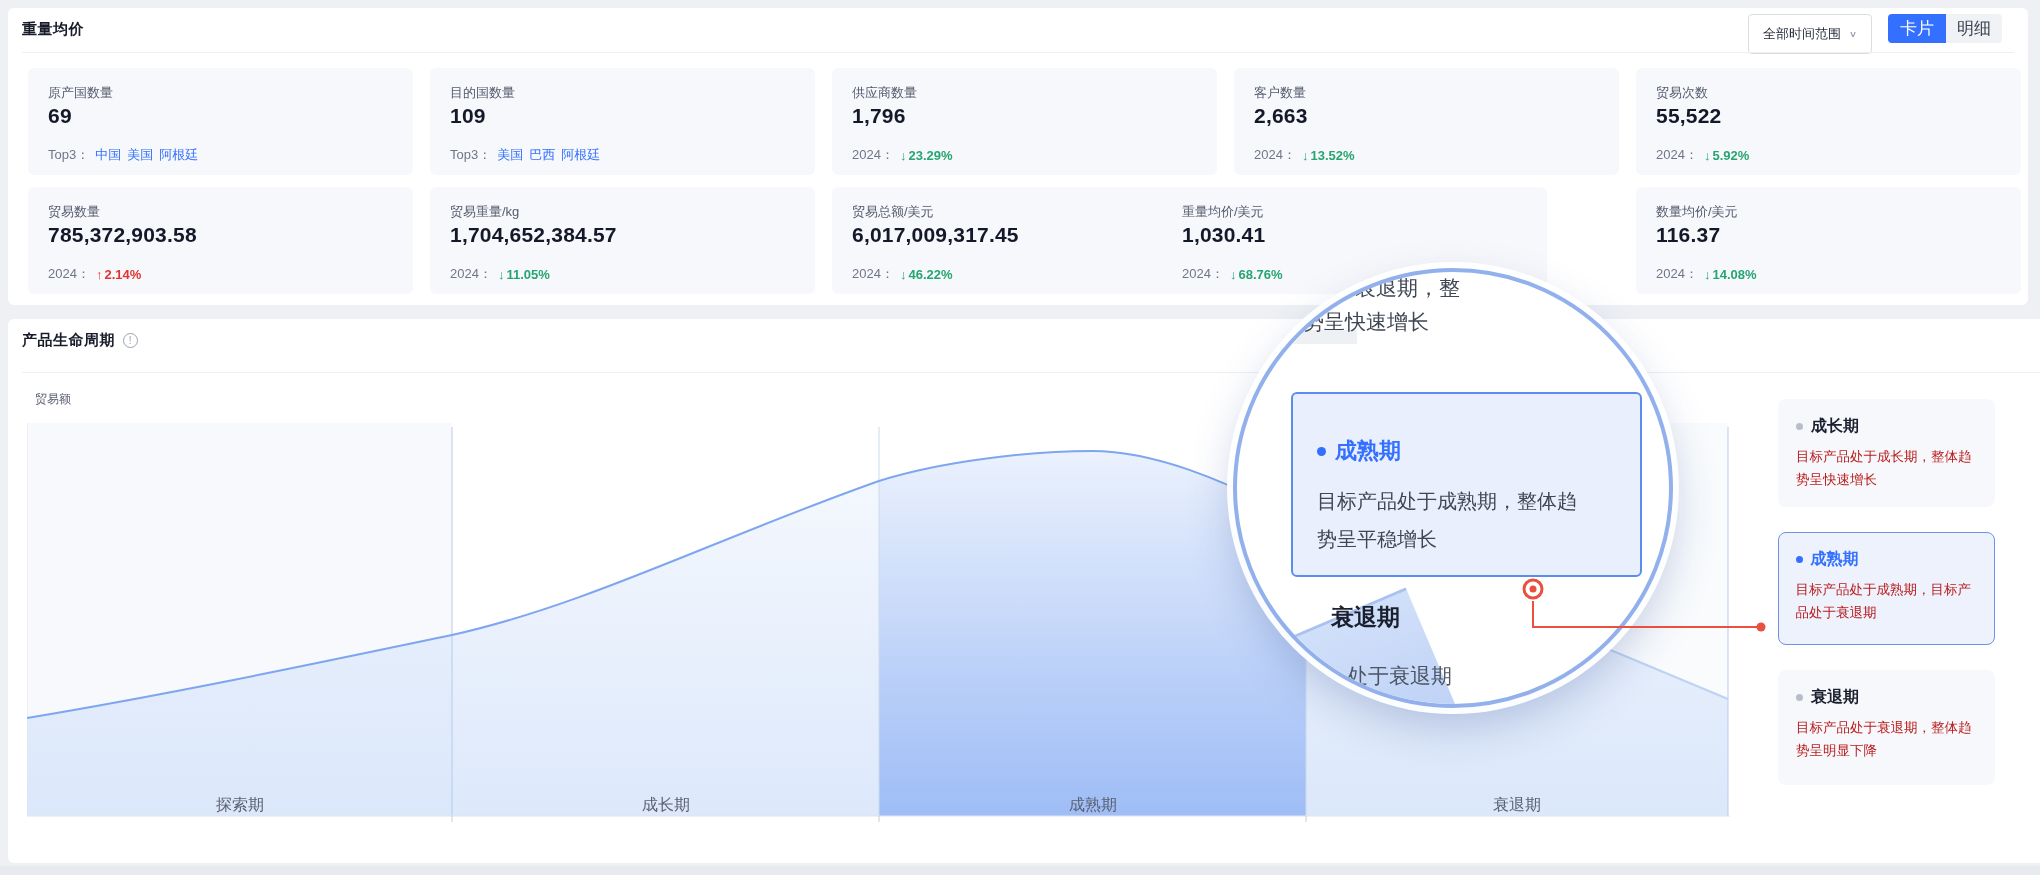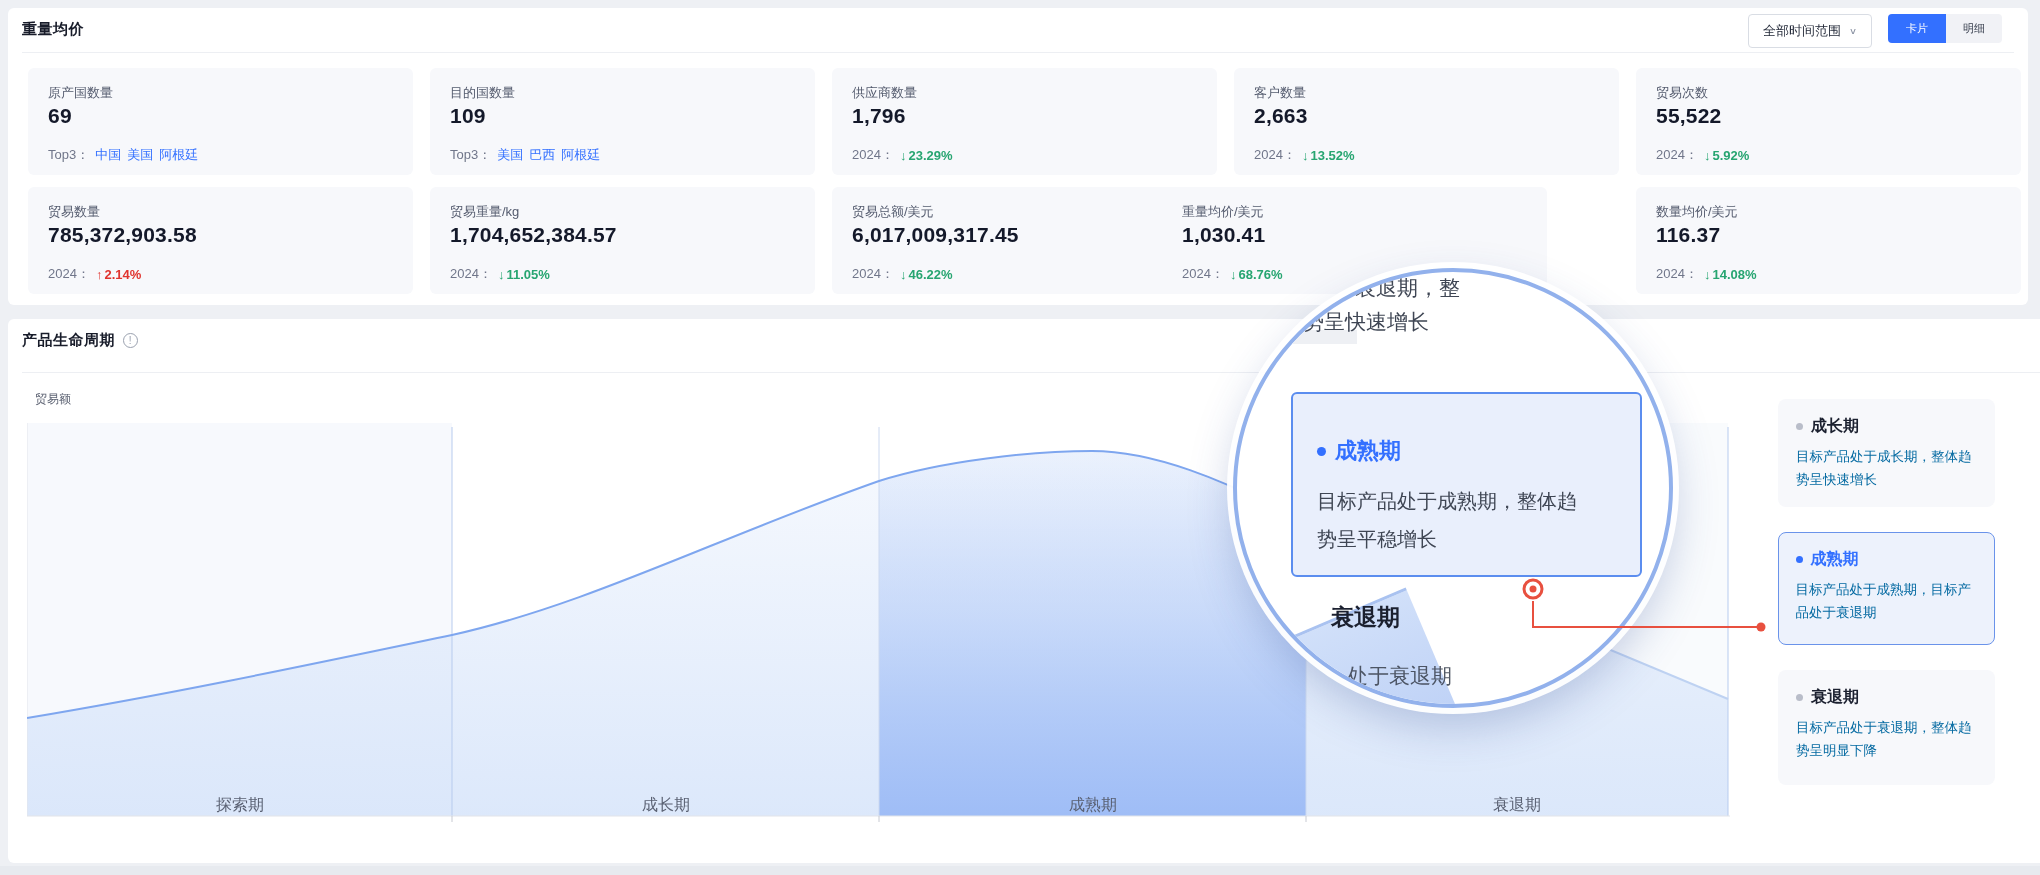--- a/index.html
+++ b/index.html
@@ -9,29 +9,29 @@
     font-family:"Liberation Sans","DejaVu Sans",sans-serif;
     -webkit-font-smoothing:antialiased;
   }
   .panel{position:absolute;left:8px;width:2020px;background:#ffffff;border-radius:6px;}
   #panel-overview{top:8px;height:297px;}
   #panel-lifecycle{top:319px;height:544px;padding-left:31px;}
   .panel-title{position:absolute;left:14px;top:12px;font-size:15px;font-weight:bold;color:#181c2a;letter-spacing:.5px;}
   .panel-divider{position:absolute;left:14px;right:14px;top:44px;height:0;border-top:1px solid #edeff3;}
   
   .time-filter{
-    position:absolute;left:1740px;top:6px;width:124px;height:34px;box-sizing:border-box;
+    position:absolute;left:1740px;top:6px;width:124px;height:40px;box-sizing:border-box;
     border:1px solid #d9dde4;border-radius:4px;background:#fff;
     display:flex;align-items:center;justify-content:center;gap:8px;
     font-size:13px;color:#252b3a;cursor:pointer;
   }
   .chevron{font-size:11px;color:#8b93a3;transform:scaleY(.8);}
   .seg-btn{
     position:absolute;top:6px;height:29px;display:flex;align-items:center;justify-content:center;
-    font-size:11px;cursor:pointer;box-sizing:border-box;
+    font-size:17px;cursor:pointer;box-sizing:border-box;
   }
   #btn-card{left:1880px;width:58px;background:#3370ff;color:#fff;border-radius:4px 0 0 4px;}
   #btn-detail{left:1938px;width:56px;background:#f1f2f6;color:#3a4150;border-radius:0 4px 4px 0;}
   
   .stat-card{
     position:absolute;width:385px;height:107px;background:#f7f8fb;border-radius:6px;
   }
   .stat-label{position:absolute;left:20px;top:16px;font-size:13px;color:#545b6e;}
   .stat-value{position:absolute;left:20px;top:36px;font-size:21px;font-weight:bold;color:#14192a;letter-spacing:.2px;}
   .stat-sub{position:absolute;left:20px;top:78px;font-size:13px;color:#70768a;display:flex;align-items:center;gap:6px;white-space:nowrap;}
@@ -51,21 +51,21 @@
   .stage-card{
     position:absolute;left:1770px;width:217px;box-sizing:border-box;border-radius:8px;
     background:#f7f8fb;padding:17px 16px 0 18px;cursor:pointer;
   }
   .stage-card.active{background:#edf2fc;border:1.5px solid #6a93ea;padding:15.5px 14.5px 0 16.5px;}
   .stage-head{display:flex;align-items:center;gap:8px;margin-bottom:8px;}
   .stage-bullet{width:7px;height:7px;border-radius:50%;background:#b9bdc9;flex:0 0 auto;}
   .stage-card.active .stage-bullet{background:#3370ff;}
   .stage-name{font-size:16px;font-weight:bold;color:#1c2130;}
   .stage-card.active .stage-name{color:#3370ff;}
-  .stage-desc{font-size:13.5px;line-height:23px;color:#0369a1;}
+  .stage-desc{font-size:13.5px;line-height:23px;color:#b91c1c;}
   
   #magnifier{
     position:absolute;left:1233px;top:268px;width:440px;height:440px;border-radius:50%;
     background:#ffffff;border:4px solid #92b1ec;box-sizing:border-box;overflow:hidden;
     box-shadow:0 0 0 6px rgba(255,255,255,.95),0 18px 45px rgba(46,76,150,.28);
     z-index:50;
   }
   .mag-stripe{position:absolute;left:0;top:58px;width:120px;height:14px;background:#eef0f4;}
   .mag-frag{position:absolute;font-size:21px;color:#3f4654;white-space:nowrap;}
   #mag-frag1{left:76px;top:2px;}

